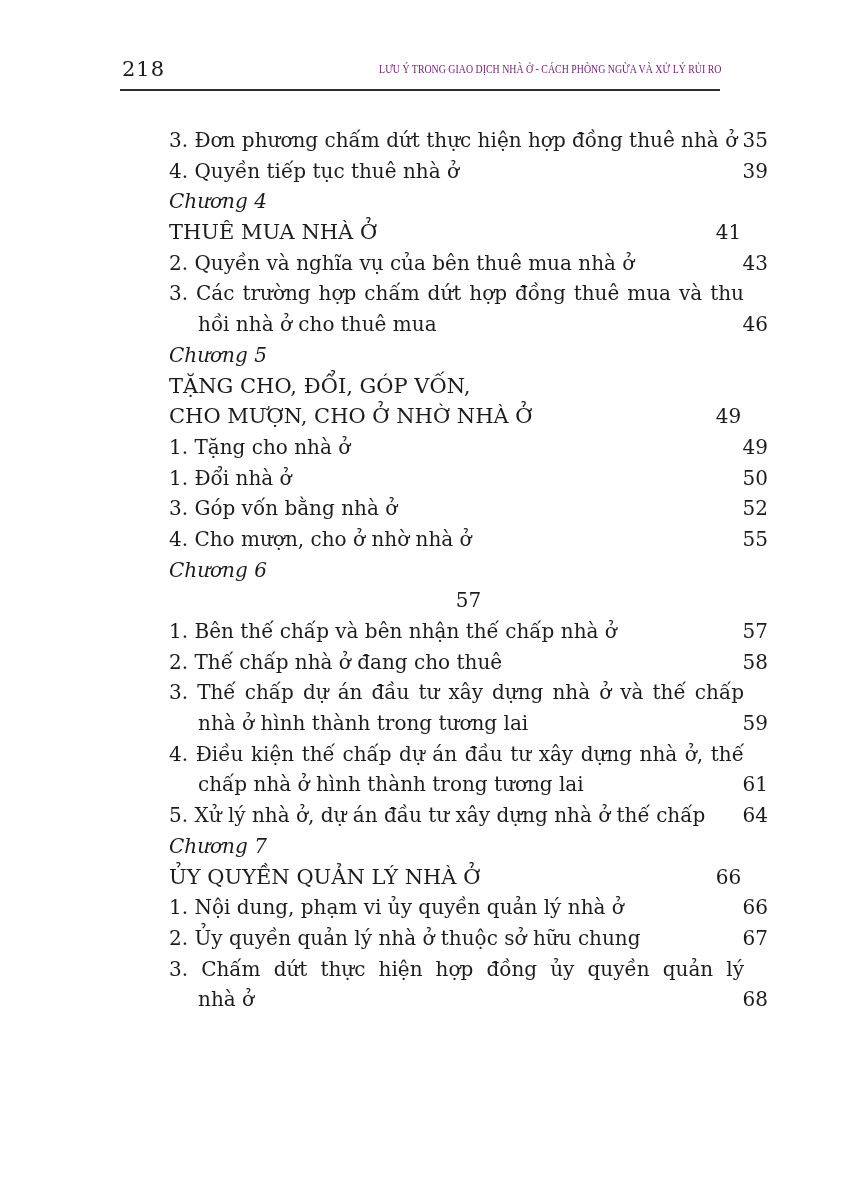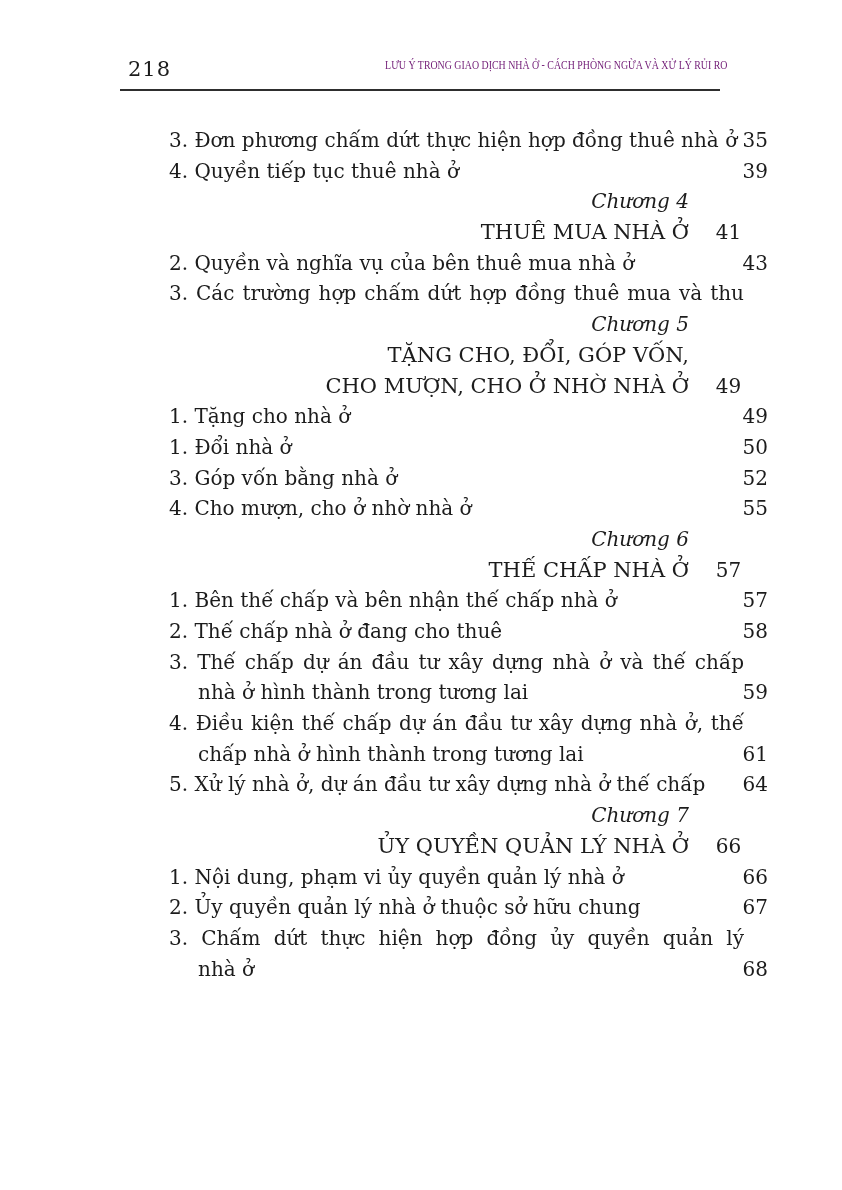--- a/index.html
+++ b/index.html
@@ -8,22 +8,22 @@
     background: #ffffff;
     font-family: "DejaVu Serif", serif;
     color: #1c1c1c;
     position: relative;
     overflow: hidden;
   }
   .page { position: absolute; inset: 0; background: #ffffff; }
 
   
   .header {
-    position: absolute; left: 128px; top: 57px; width: 599px;
-    display: flex; align-items: flex-start;
+    position: absolute; left: 122px; top: 57px; width: 599px;
+    display: flex; align-items: center;
   }
   .folio { font-size: 21px; letter-spacing: 1px; color: #1b1b1b; }
   .running-title {
     flex: 1; text-align: right;
     font-family: Liberation Serif, serif;
     font-size: 13px; color: #701a75;
   }
   .running-title .condense {
     display: inline-block;
     transform: scaleX(0.76);
@@ -43,21 +43,21 @@
     font-size: 20px;
   }
   .t { width: 575px; box-sizing: border-box; white-space: nowrap; }
   .t.justify {
     white-space: normal;
     text-align: justify;
     text-align-last: justify;
     word-spacing: -0.2px;
   }
   .t.indent { padding-left: 29px; }
-  .t.center { width: 520px; text-align: right; }
+  .t.center { width: 520px; text-align: left; }
   .t.chlabel { font-style: italic; font-size: 20px; }
   .t.chtitle { font-size: 21px; }
   .pg { flex: 1; text-align: center; }
 </style>
 </head>
 <body>
 
 <div class="page">
 
   <div class="header">
@@ -85,20 +85,24 @@
       <div class="t center chtitle">THUÊ MUA NHÀ Ở</div>
       <div class="pg">41</div>
     </div>
     <div class="row">
       <div class="t">2. Quyền và nghĩa vụ của bên thuê mua nhà ở</div>
       <div class="pg">43</div>
     </div>
     <div class="row">
       <div class="t justify">3. Các trường hợp chấm dứt hợp đồng thuê mua và thu</div>
     </div>
+    <div class="row">
+      <div class="t indent">hồi nhà ở cho thuê mua</div>
+      <div class="pg">46</div>
+    </div>
 
     <div class="row">
       <div class="t center chlabel">Chương 5</div>
       <div class="pg"></div>
     </div>
     <div class="row">
       <div class="t center chtitle">TẶNG CHO, ĐỔI, GÓP VỐN,</div>
       <div class="pg"></div>
     </div>
     <div class="row">
@@ -120,21 +124,20 @@
     <div class="row">
       <div class="t">4. Cho mượn, cho ở nhờ nhà ở</div>
       <div class="pg">55</div>
     </div>
 
     <div class="row">
       <div class="t center chlabel">Chương 6</div>
       <div class="pg"></div>
     </div>
     <div class="row">
-      <div class="t center chtitle">THẾ CHẤP NHÀ Ở</div>
       <div class="pg">57</div>
     </div>
     <div class="row">
       <div class="t">1. Bên thế chấp và bên nhận thế chấp nhà ở</div>
       <div class="pg">57</div>
     </div>
     <div class="row">
       <div class="t">2. Thế chấp nhà ở đang cho thuê</div>
       <div class="pg">58</div>
     </div>

